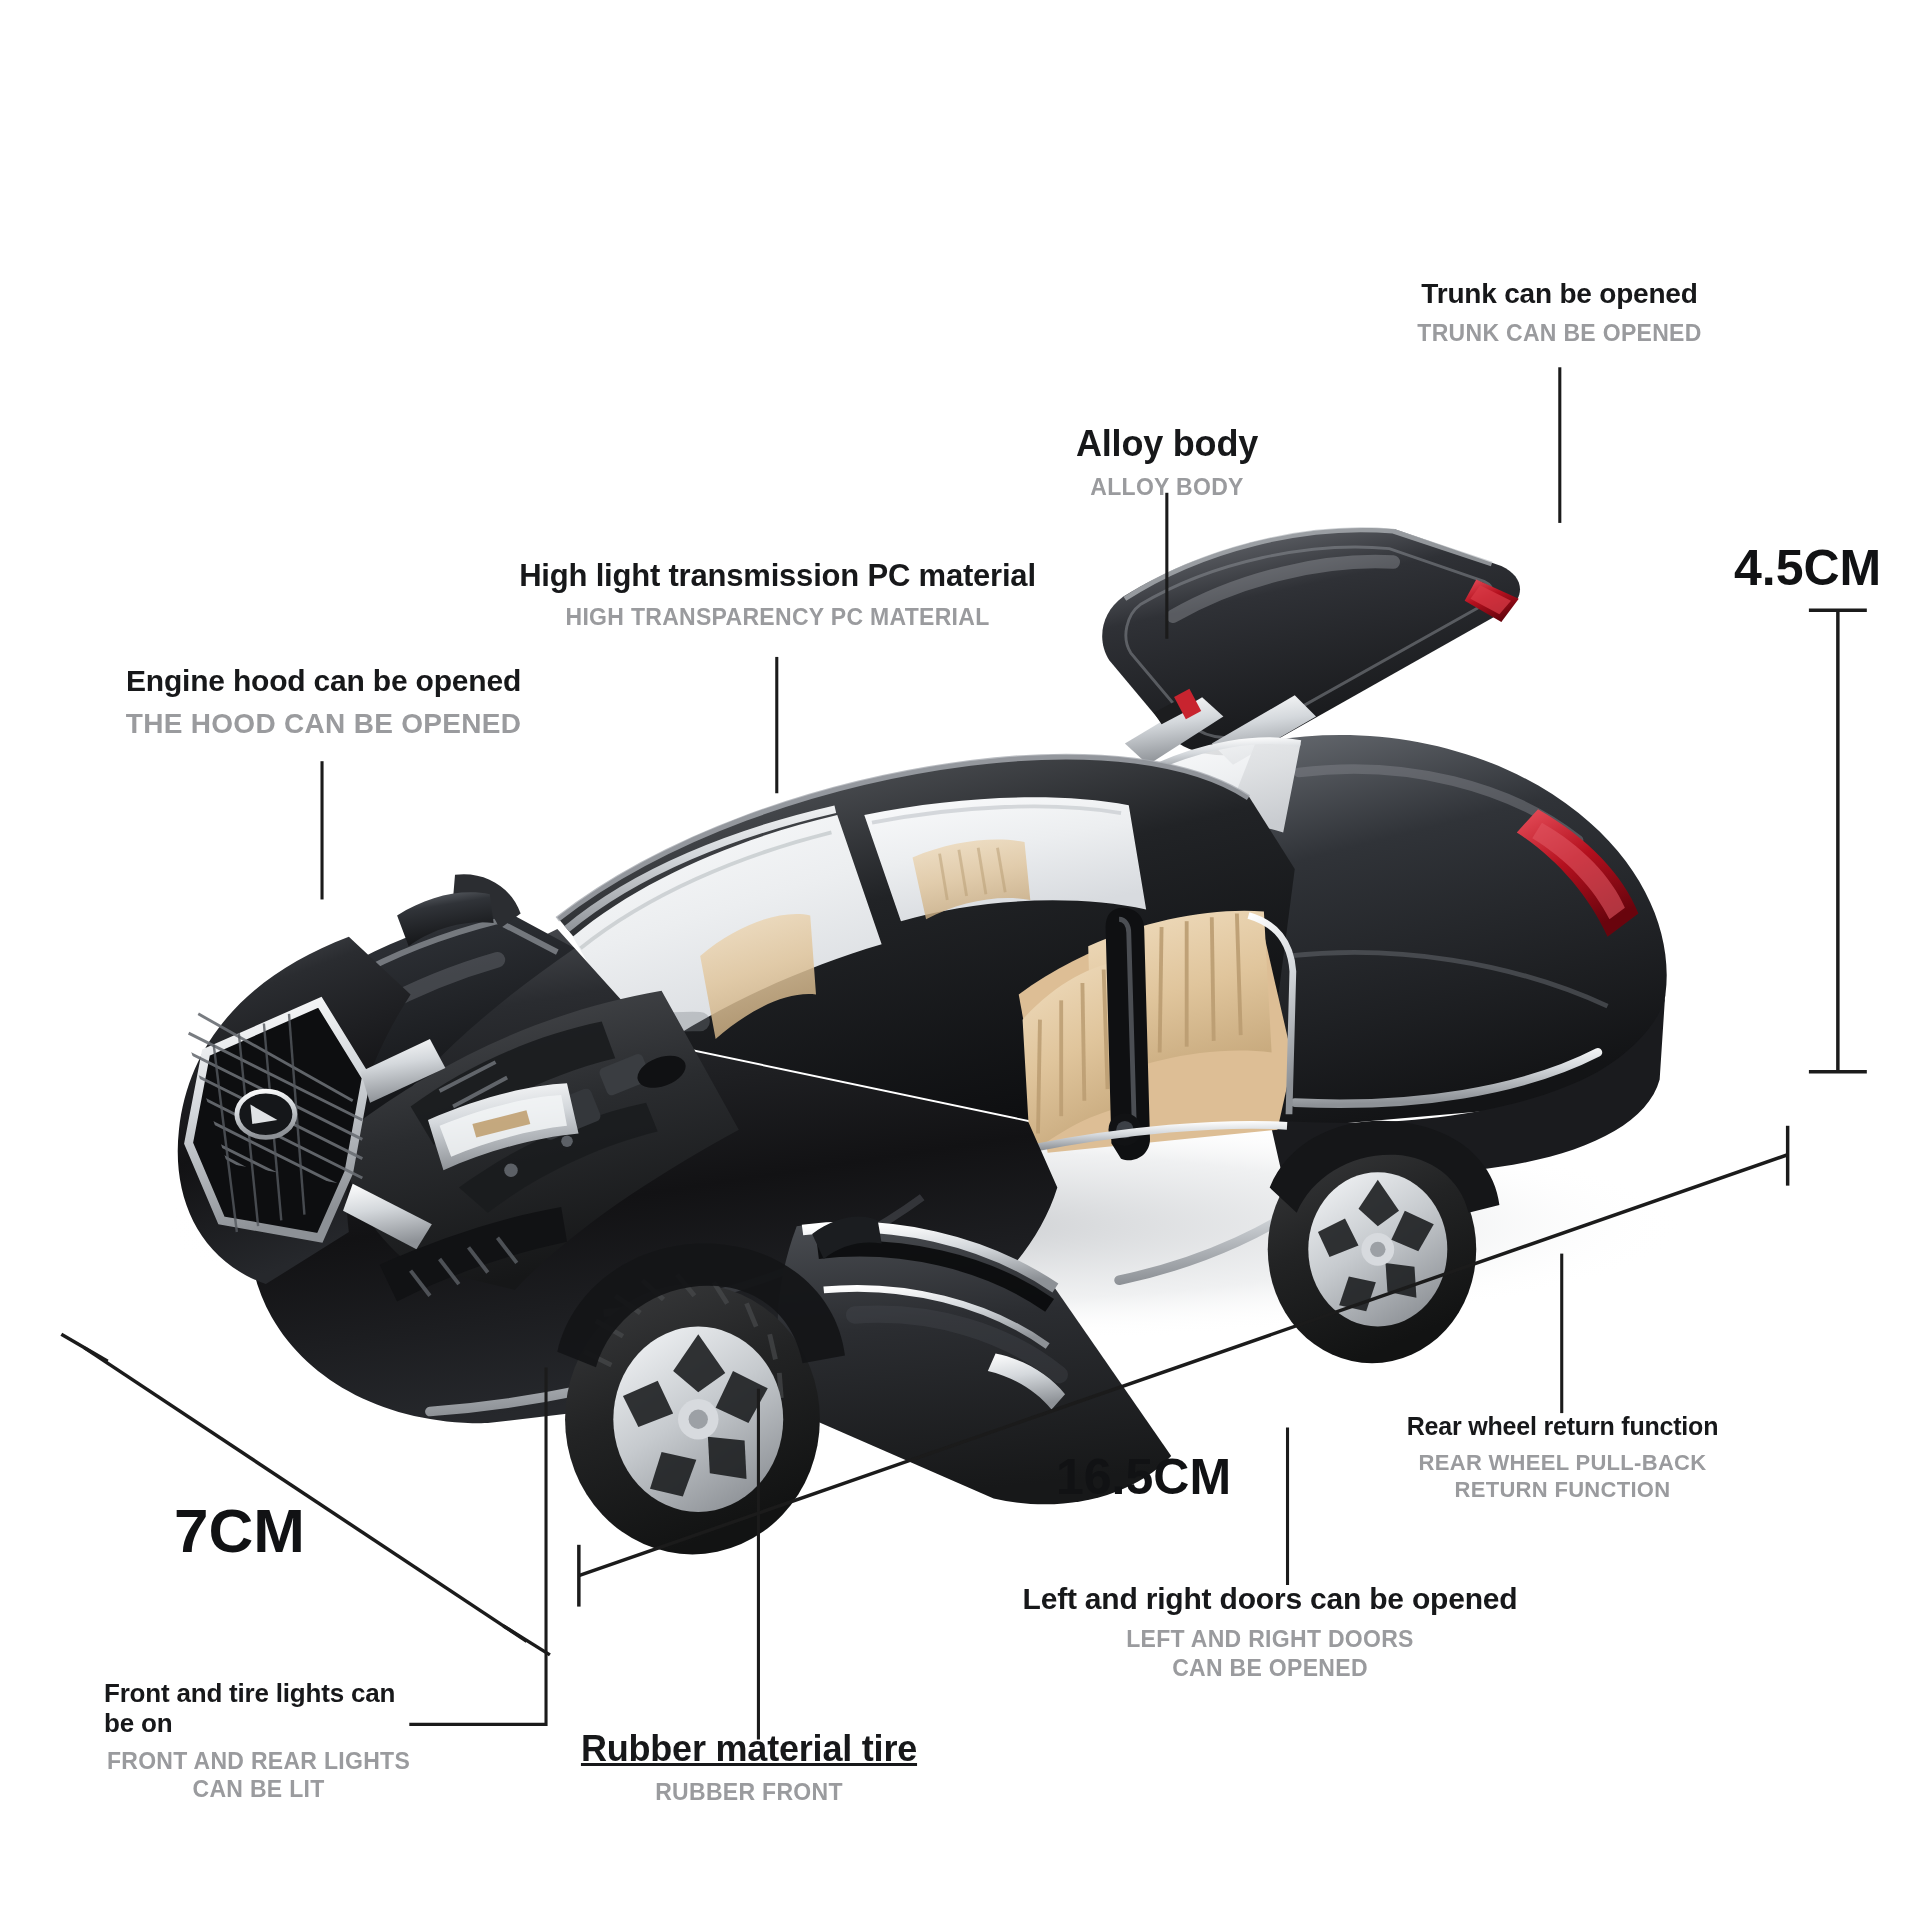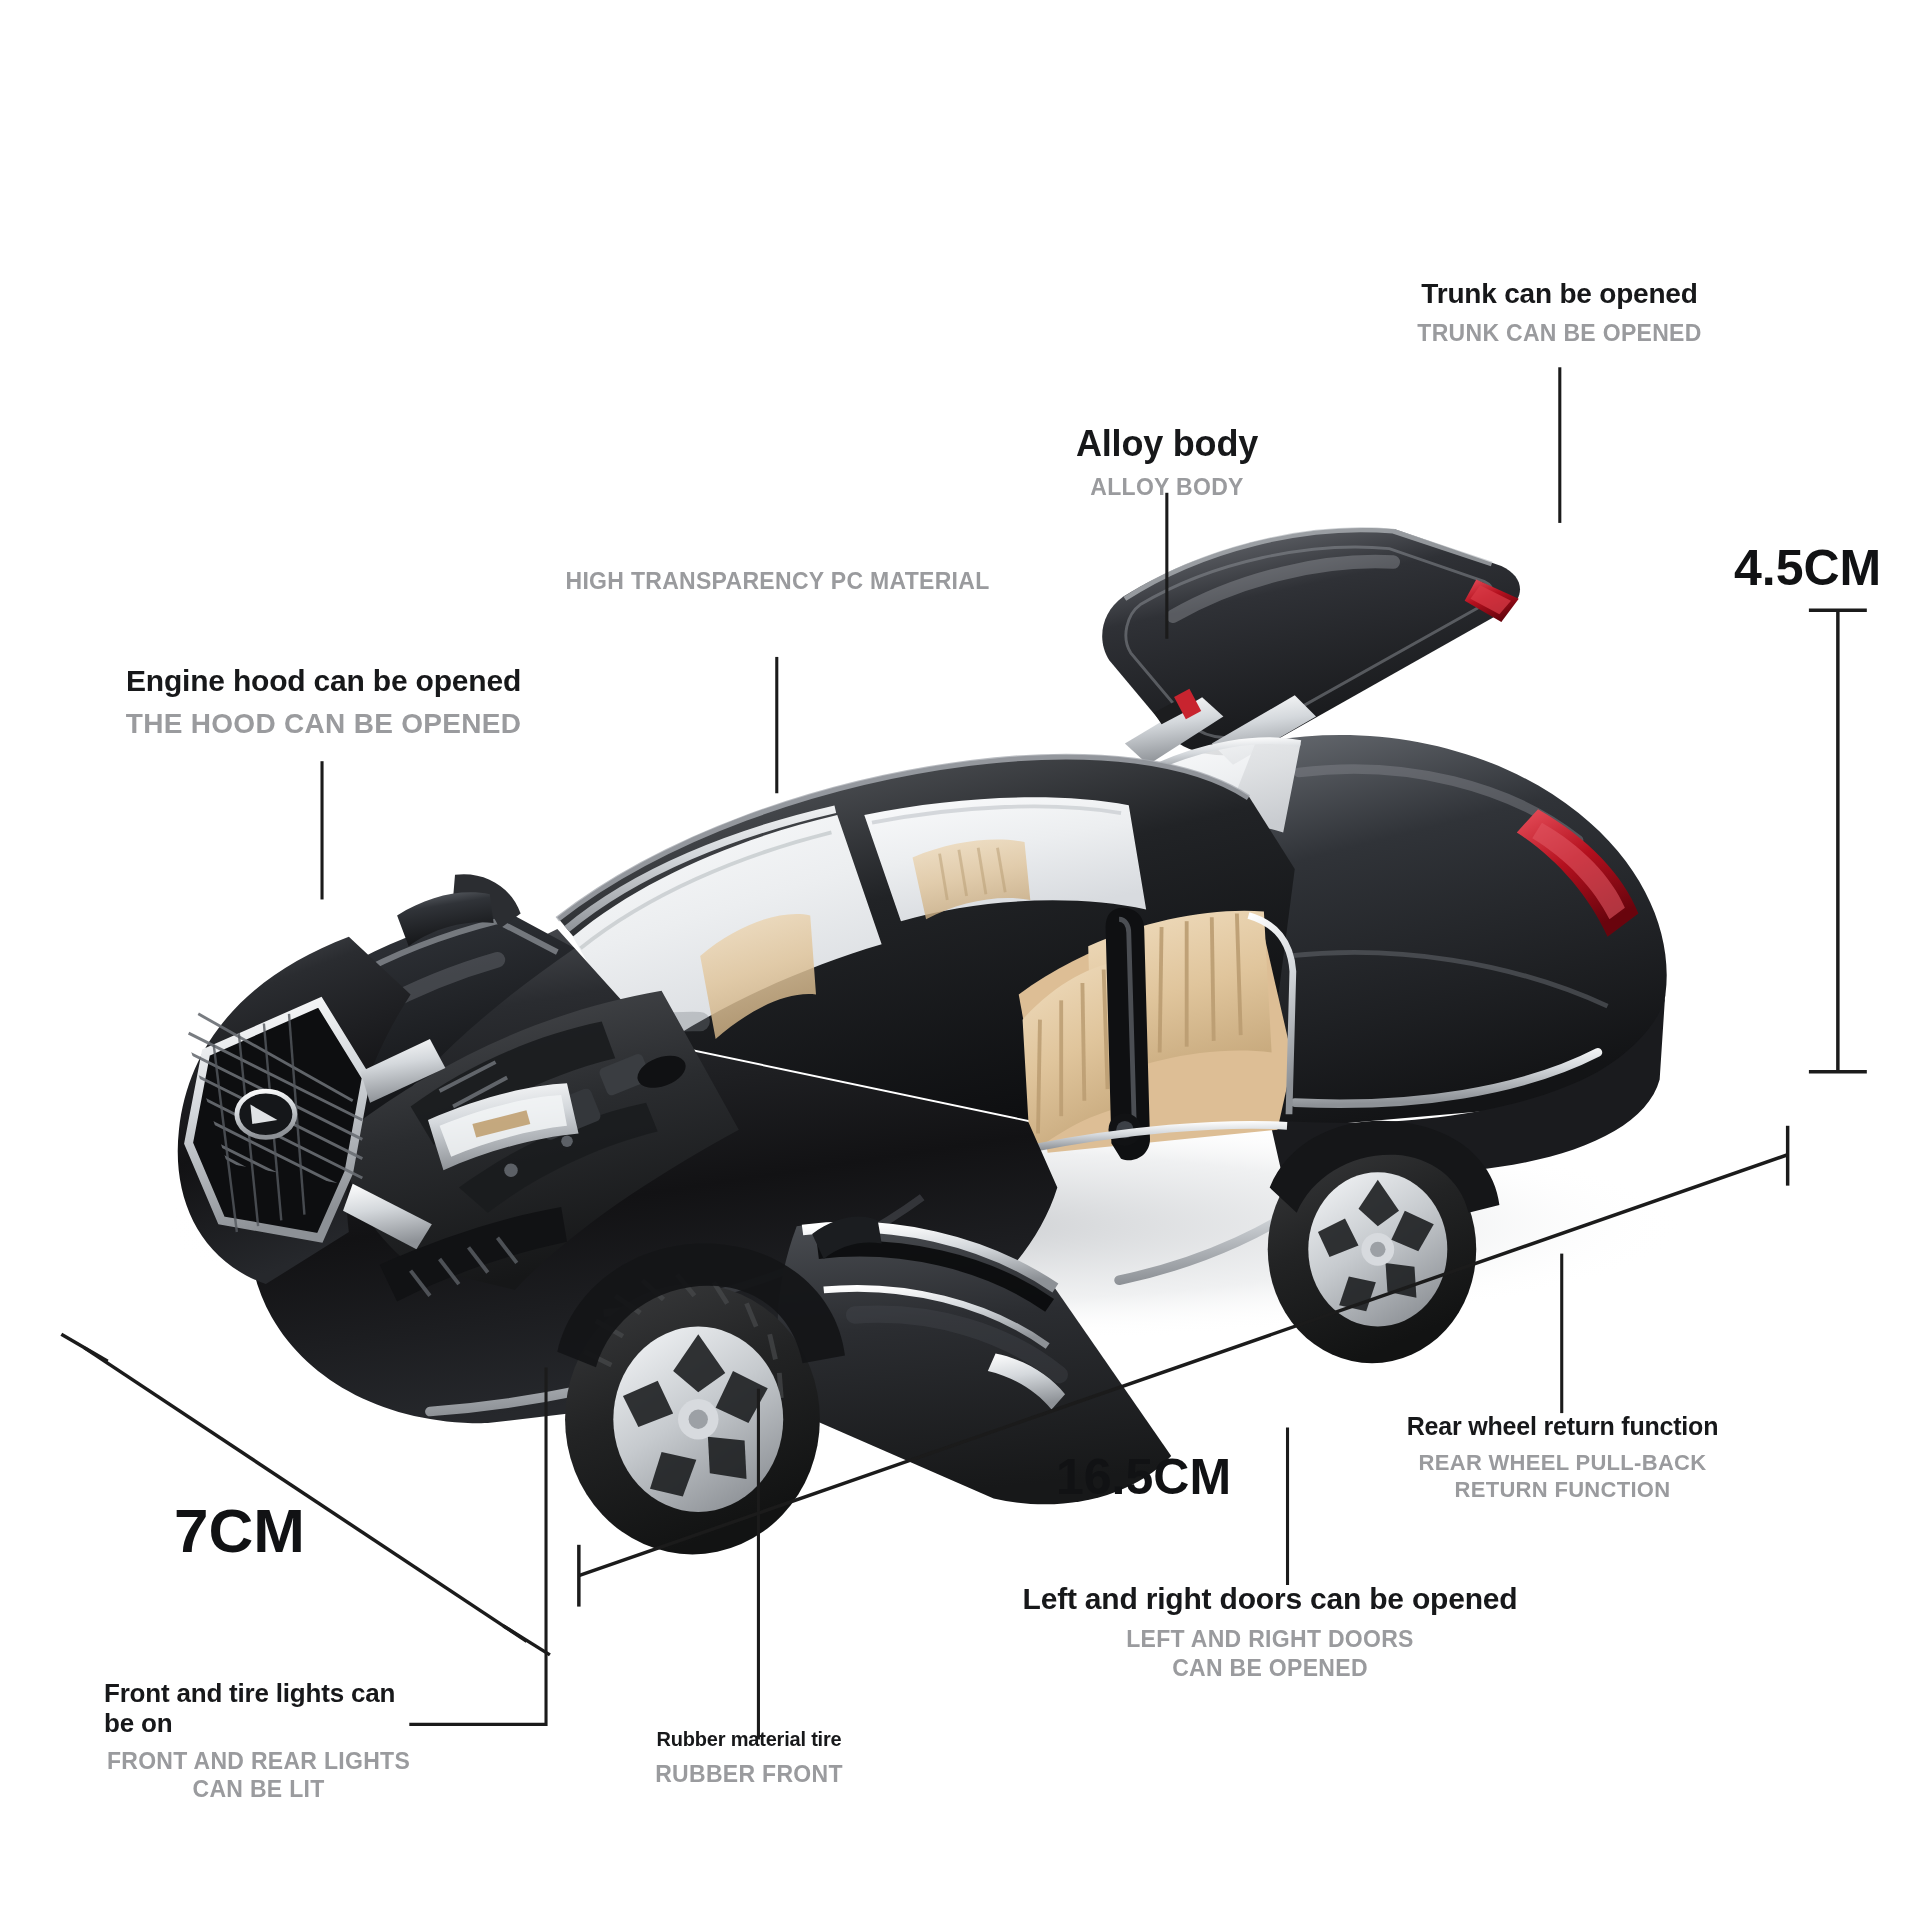--- a/index.html
+++ b/index.html
@@ -427,37 +427,38 @@
     <div class="ttl" style="font-size:28px;">Trunk can be opened</div>
     <div class="sub" style="font-size:23px;">TRUNK CAN BE OPENED</div>
   </div>
 
   <div class="callout c-center" style="left:959px;top:423px;width:386px;">
     <div class="ttl" style="font-size:36px;">Alloy body</div>
     <div class="sub" style="font-size:23px;">ALLOY BODY</div>
   </div>
 
   <div class="callout c-center" style="left:434px;top:558px;width:657px;">
+    <div class="ttl" style="font-size:31px;">High light transmission PC material</div>
     <div class="sub" style="font-size:23px;">HIGH TRANSPARENCY PC MATERIAL</div>
   </div>
 
   <div class="callout c-center" style="left:77px;top:664px;width:463px;">
     <div class="ttl" style="font-size:30px;">Engine hood can be opened</div>
     <div class="sub" style="font-size:28px;">THE HOOD CAN BE OPENED</div>
   </div>
 
   <div class="callout c-left" style="left:89px;top:1678px;width:309px;">
     <div class="ttl" style="font-size:26px;">Front and tire lights can
 be on</div>
     <div class="sub" style="font-size:23px;text-align:center;">FRONT AND REAR LIGHTS
 CAN BE LIT</div>
   </div>
 
   <div class="callout c-center" style="left:541px;top:1728px;width:386px;">
-    <div class="ttl" style="font-size:20px;">Rubber material tire</div>
+    <div class="ttl" style="font-size:36px;text-decoration:underline;">Rubber material tire</div>
     <div class="sub" style="font-size:23px;">RUBBER FRONT</div>
   </div>
 
   <div class="callout c-center" style="left:946px;top:1582px;width:618px;">
     <div class="ttl" style="font-size:30px;">Left and right doors can be opened</div>
     <div class="sub" style="font-size:23px;">LEFT AND RIGHT DOORS
 CAN BE OPENED</div>
   </div>
 
   <div class="callout c-center" style="left:1369px;top:1412px;width:357px;">

